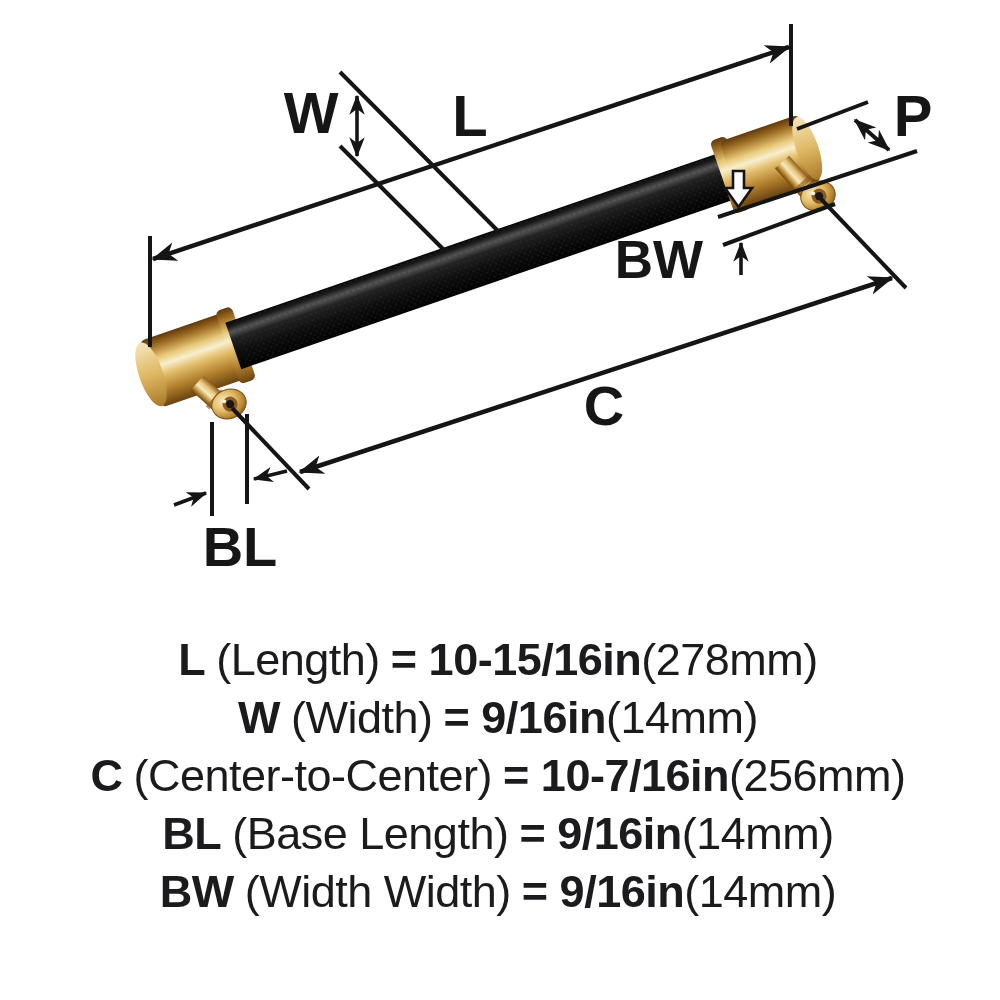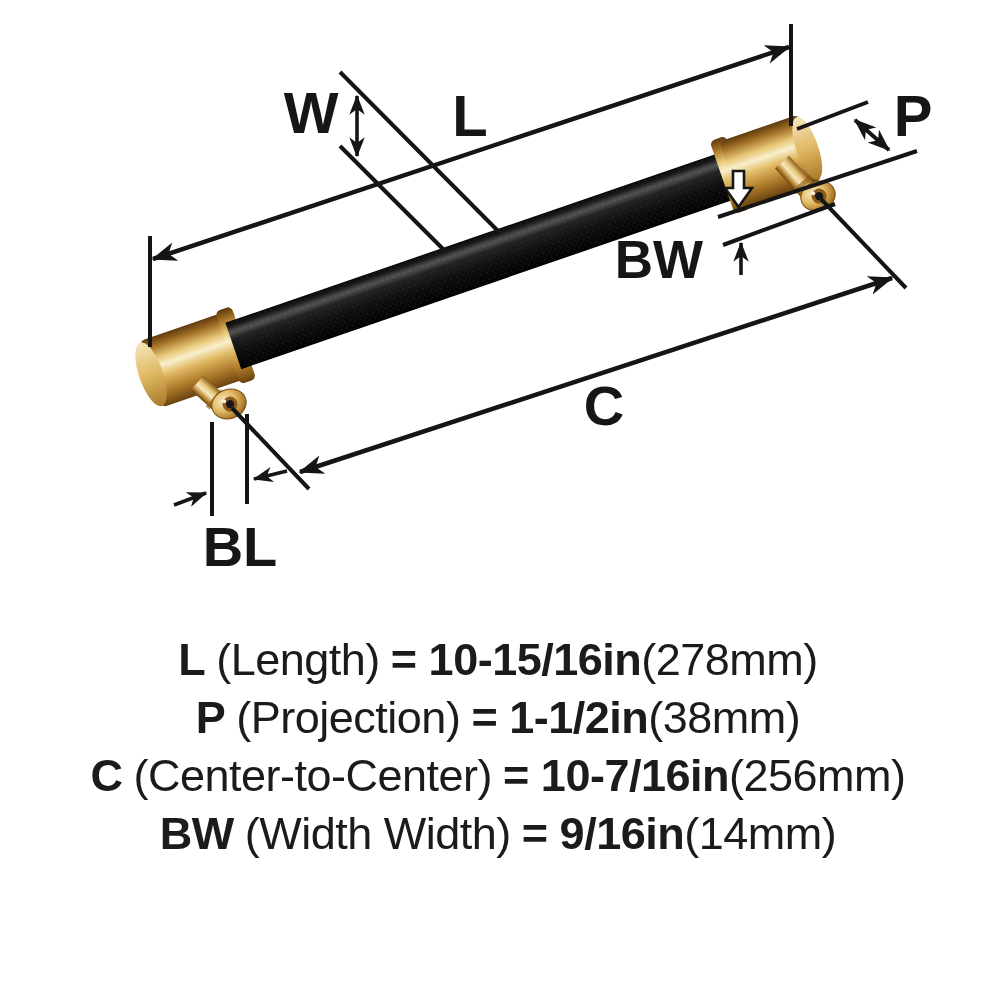--- a/index.html
+++ b/index.html
@@ -162,18 +162,19 @@
     <text class="dim-label" x="311" y="133" font-size="58" text-anchor="middle">W</text>
     <text class="dim-label" x="470" y="136" font-size="58" text-anchor="middle">L</text>
     <text class="dim-label" x="913" y="136" font-size="58" text-anchor="middle">P</text>
     <text class="dim-label" x="659" y="278" font-size="53" text-anchor="middle">BW</text>
     <text class="dim-label" x="604" y="425" font-size="56" text-anchor="middle">C</text>
     <text class="dim-label" x="240" y="566" font-size="56" text-anchor="middle">BL</text>
   </svg>
 
   <div class="specs">
     <div class="spec-row"><span class="seg-code">L</span><span class="seg-name">(Length)</span><span class="seg-val">= 10-15/16in</span><span class="seg-metric">(278mm)</span></div>
-    <div class="spec-row"><span class="seg-code">P</span><span class="seg-name">(Projection)</span><span class="seg-val">= 1-1/2in</span><span class="seg-metric">(38mm)</span></div>
+    <div class="spec-row"><span class="seg-code">W</span><span class="seg-name">(Width)</span><span class="seg-val">= 9/16in</span><span class="seg-metric">(14mm)</span></div>
     <div class="spec-row"><span class="seg-code">C</span><span class="seg-name">(Center-to-Center)</span><span class="seg-val">= 10-7/16in</span><span class="seg-metric">(256mm)</span></div>
+    <div class="spec-row"><span class="seg-code">BL</span><span class="seg-name">(Base Length)</span><span class="seg-val">= 9/16in</span><span class="seg-metric">(14mm)</span></div>
     <div class="spec-row"><span class="seg-code">BW</span><span class="seg-name">(Width Width)</span><span class="seg-val">= 9/16in</span><span class="seg-metric">(14mm)</span></div>
   </div>
 
 </div>
 
 </body></html>

